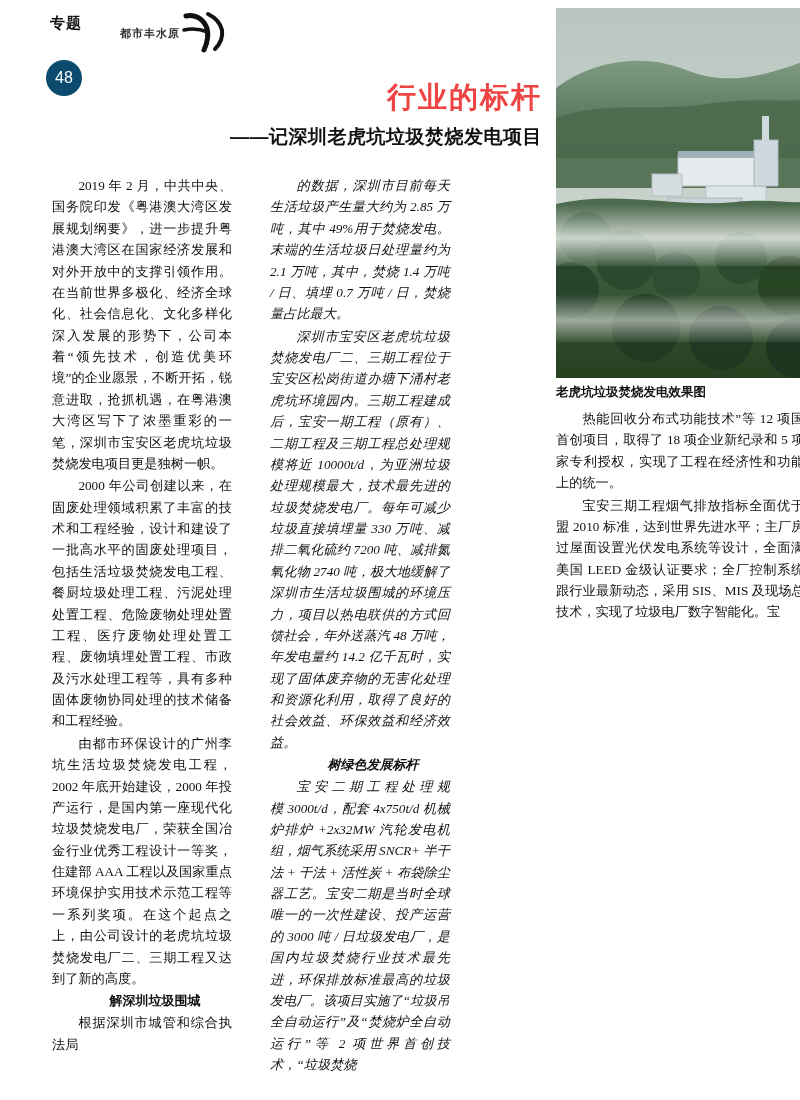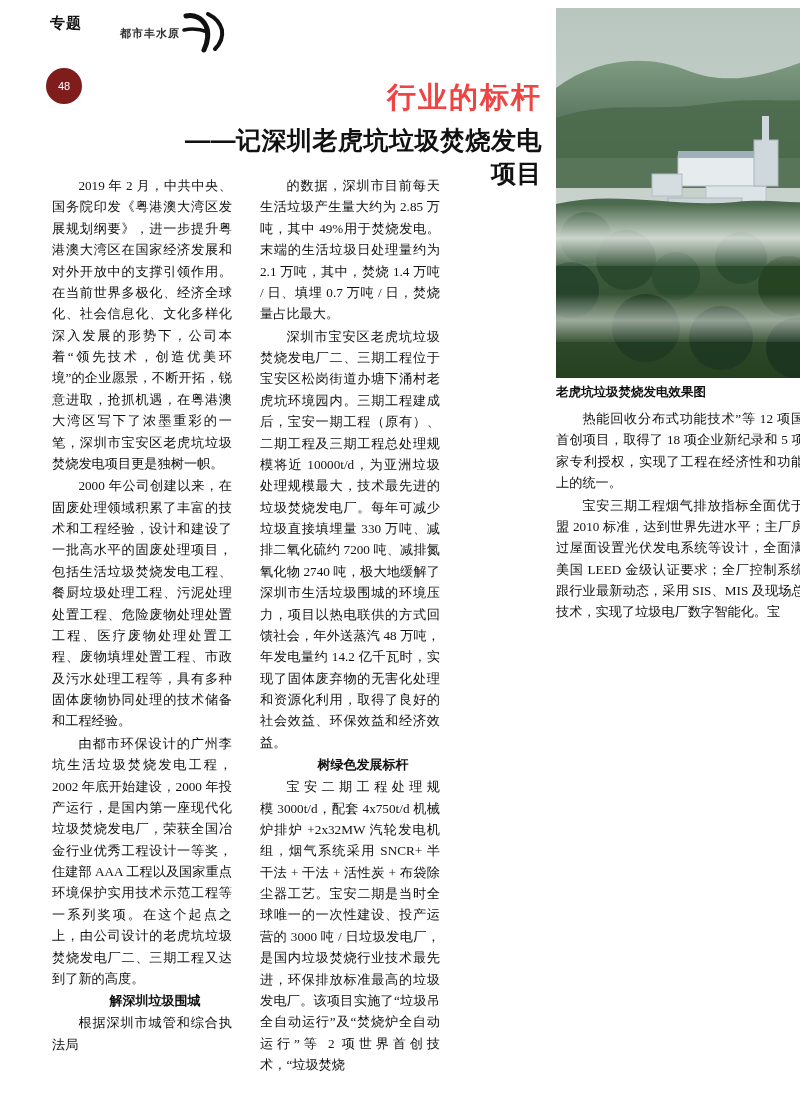--- a/index.html
+++ b/index.html
@@ -45,28 +45,28 @@
     left: 148px;
     top: 8px;
     width: 48px;
     height: 46px;
   }
   .masthead-logo-mark svg { display:block; }
 
   .page-number-badge {
     position: absolute;
     left: 14px;
-    top: 68px;
+    top: 60px;
     width: 36px;
     height: 36px;
     border-radius: 50%;
-    background: #7f1d1d;
+    background: #0c4a6e;
     color: #ffffff;
     font-family: "Liberation Sans", sans-serif;
-    font-size: 11px;
+    font-size: 16px;
     display: flex;
     align-items: center;
     justify-content: center;
   }
 
   
   .photo {
     position: absolute;
     left: 524px;
     top: 8px;
@@ -100,39 +100,39 @@
     color: #ef4444;
     letter-spacing: 2px;
   }
   .subheadline {
     position: absolute;
     left: 150px;
     top: 124px;
     width: 360px;
     text-align: right;
     font-family: "Liberation Sans", sans-serif;
-    font-size: 25px;
+    font-size: 19px;
     font-weight: bold;
     color: #111;
     letter-spacing: 0.5px;
   }
 
   
   .col {
     position: absolute;
     top: 175px;
     width: 180px;
     font-size: 13.2px;
     line-height: 1.62;
     color: #111;
     text-align: justify;
     text-justify: inter-ideograph;
   }
   #col1 { left: 20px; height: 880px; }
-  #col2 { left: 228px; height: 880px; }
+  #col2 { left: 238px; height: 880px; font-style: italic; }
   #col3 { left: 524px; top: 408px; width: 262px; height: 640px; }
 
   .col p {
     margin: 0 0 1px 0;
     text-indent: 2em;
   }
   .sec-head {
     margin: 11px 0 5px 0;
     text-indent: 0;
     text-align: center;

